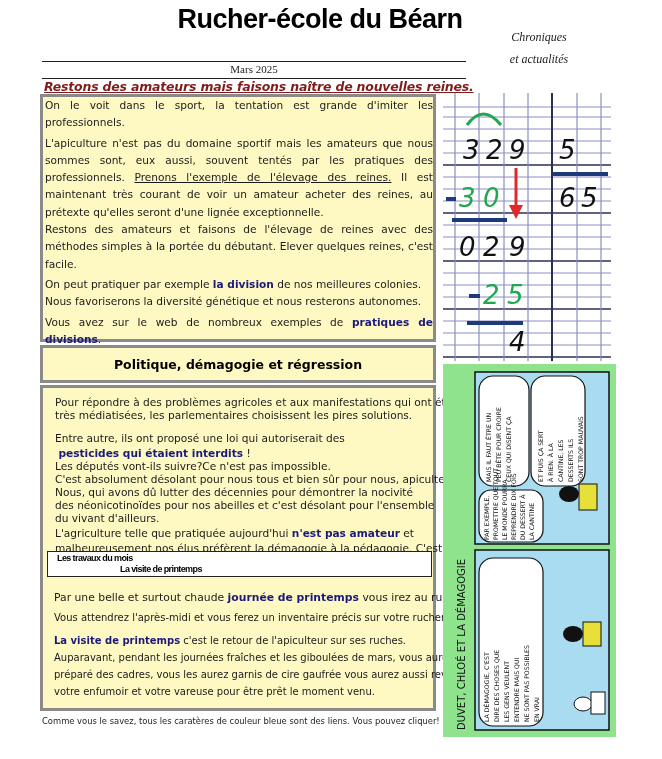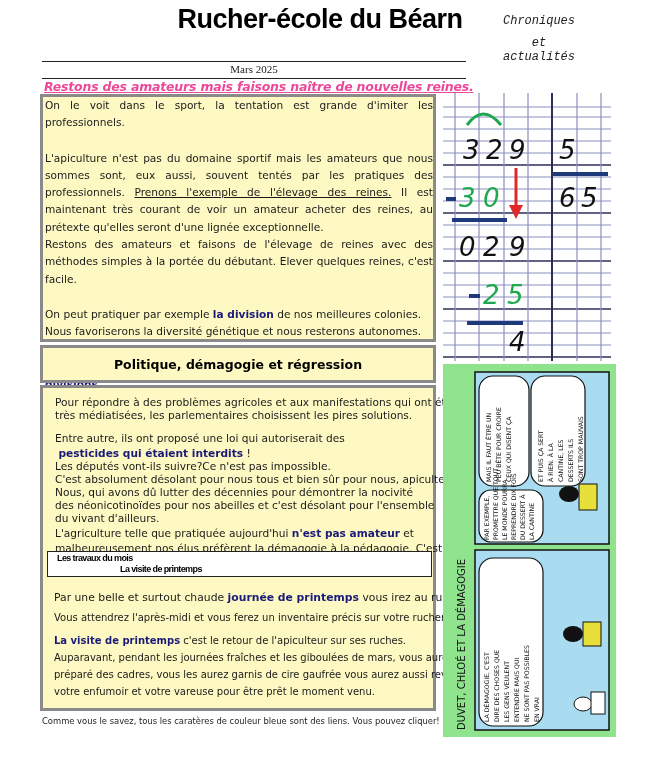--- a/index.html
+++ b/index.html
@@ -4,39 +4,39 @@
 <style>
   html, body { margin: 0; padding: 0; background: #ffffff; }
   body { width: 662px; height: 759px; position: relative; overflow: hidden;
          font-family: "DejaVu Sans", sans-serif; color: #111; }
   .abs { position: absolute; }
 
   .title { left: 150px; top: 2px; width: 340px; text-align: center;
            font-family: "Liberation Sans", sans-serif; font-weight: bold;
            font-size: 27px; letter-spacing: -0.5px; color: #000; line-height: 34px; }
   .tagline { left: 494px; width: 90px; text-align: center;
-             font-family: Liberation Mono, monospace; font-style: italic; font-size: 12px; color: #222; }
+             font-family: Liberation Serif, serif; font-style: italic; font-size: 12px; color: #222; margin-top: 16px; }
   .tl1 { top: 14px; }
   .tl2 { top: 36px; }
 
   .rule { left: 42px; width: 424px; height: 0; border-top: 1.5px solid #222; }
   .rule1 { top: 61px; }
   .rule2 { top: 78px; }
   .date { left: 42px; width: 424px; top: 63px; text-align: center;
           font-family: Liberation Serif, serif; font-size: 11px; color: #222; }
 
   .headline { left: 44px; top: 79px; width: 400px; font-family: "DejaVu Sans", sans-serif;
               font-weight: bold; font-style: italic; text-decoration: underline;
-              font-size: 12.5px; color: #ec4899; white-space: nowrap; letter-spacing: -0.2px; }
+              font-size: 12.5px; color: #7f1d1d; white-space: nowrap; letter-spacing: -0.2px; }
 
   .box { border: 3px solid #8a8a8a; box-sizing: border-box; background: #fef9c3; }
 
   .box1 { left: 40px; top: 94px; width: 396px; height: 248px; padding: 0 0 0 2px; }
   .box1 p { margin: 0; font-size: 10.6px; line-height: 17.3px; text-align: justify; color: #1a1a1a; }
-  .box1 p.gap { margin-top: 18px; }
+  .box1 p.gap { margin-top: 3px; }
   .u { text-decoration: underline; }
   a.lnk { color: #1a1a7a; font-weight: bold; text-decoration: none; }
 
   .box2 { left: 40px; top: 345px; width: 396px; height: 38px; display: flex;
           align-items: center; justify-content: center; }
   .box2 span { font-weight: bold; font-size: 12.5px; color: #000; }
 
   .box3 { left: 40px; top: 385px; width: 396px; height: 326px; padding: 8px 0 0 12px; }
   .box3 .pp { font-size: 10.6px; line-height: 13px; color: #1a1a1a; margin: 0; white-space: nowrap; }
   .box3 .sp { margin-top: 10px; }

